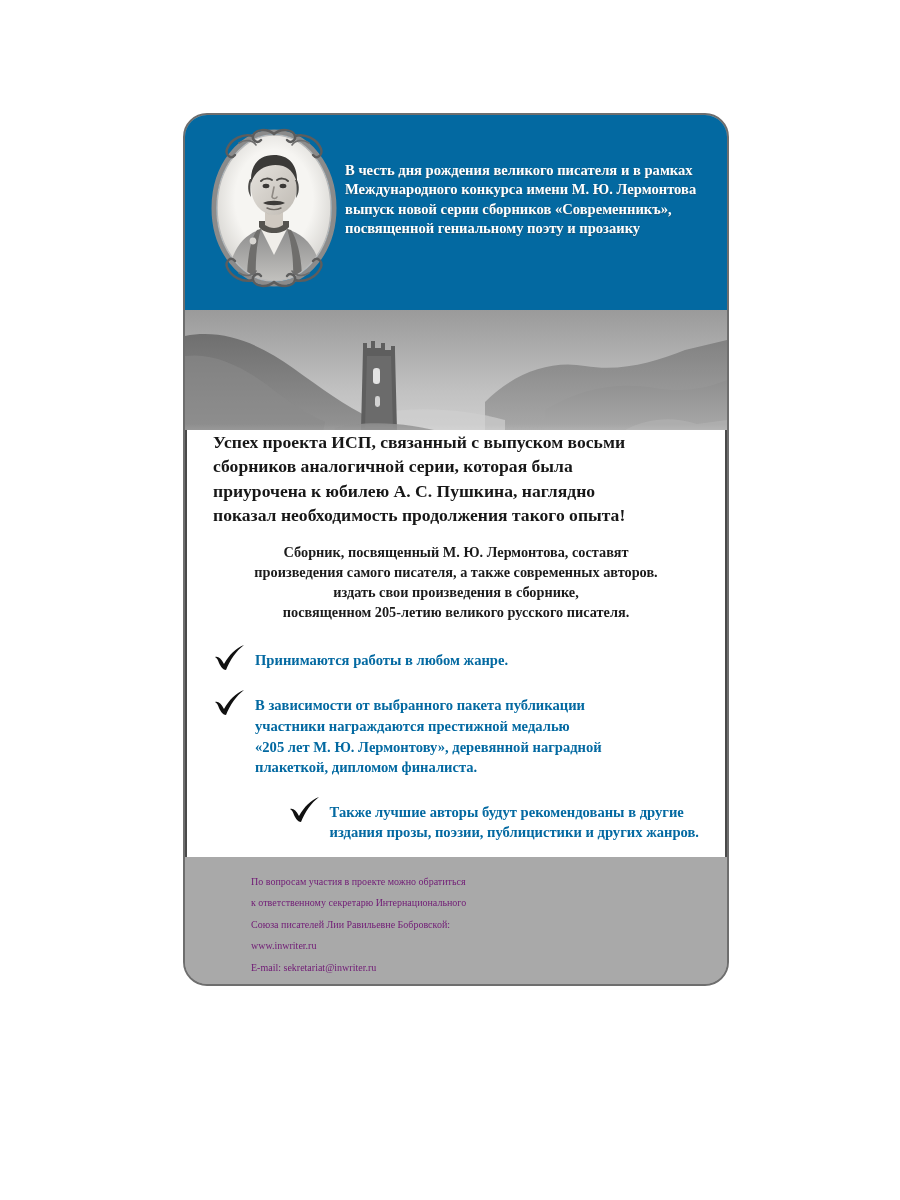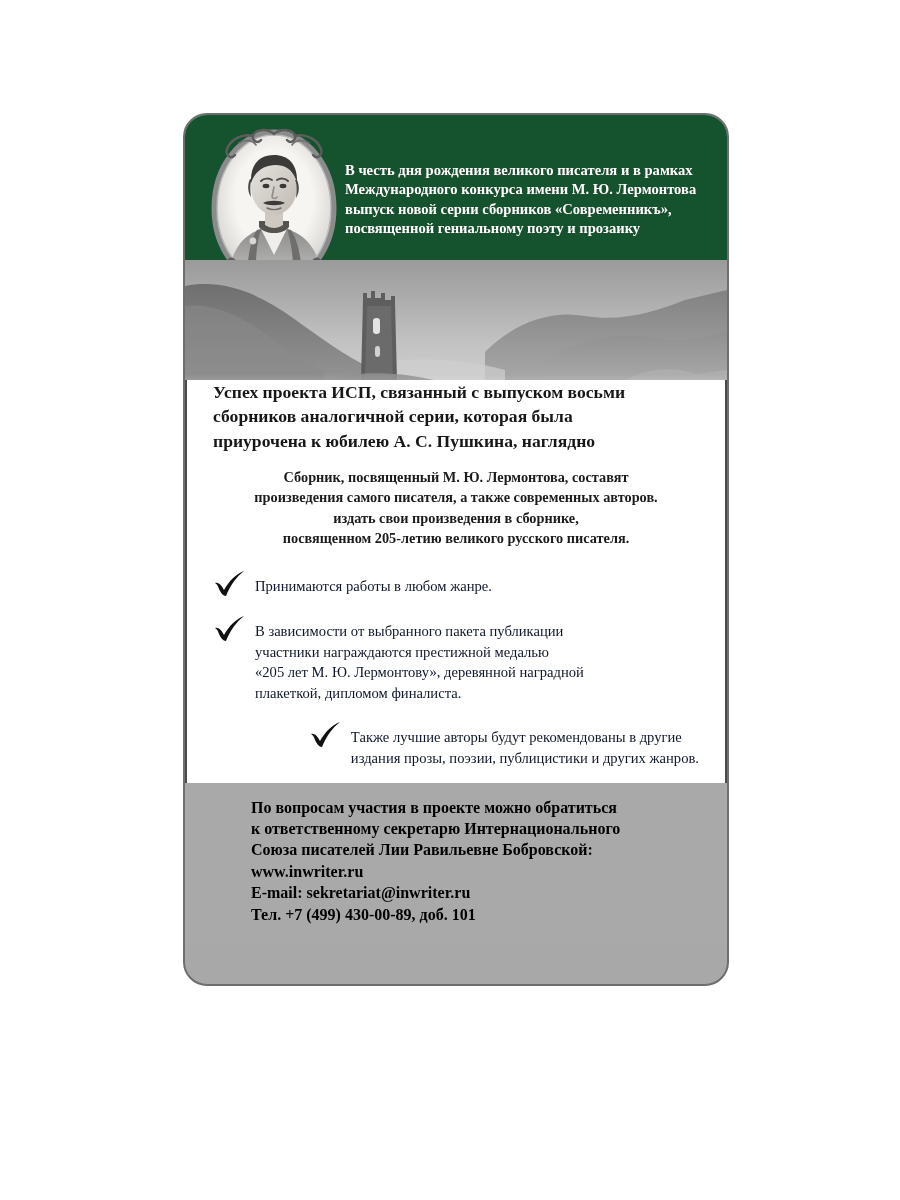--- a/index.html
+++ b/index.html
@@ -25,22 +25,22 @@
     border-radius: 24px;
     background: #a8a8a8;
     box-sizing: border-box;
     border: 2px solid #6e6e6e;
     overflow: hidden;
   }
 
   
   .header {
     position: relative;
-    height: 145px;
-    background: #14532d;
+    height: 195px;
+    background: #0369a1;
     box-sizing: border-box;
     text-decoration: underline;
   }
 
   .portrait-wrap {
     position: absolute;
     left: 14px;
     top: 8px;
     width: 150px;
     height: 170px;
@@ -144,42 +144,42 @@
   }
   .bullet:last-child { margin-bottom: 6px; justify-content: flex-end; }
   .check {
     flex: 0 0 auto;
     width: 40px;
     height: 26px;
     margin-top: 1px;
   }
   .check svg { display:block; width:100%; height:100%; }
   .bullet-text {
-    font-weight: normal;
+    font-weight: bold;
     font-size: 14.6px;
     line-height: 20.6px;
-    color: #0f172a;
+    color: #0369a1;
     padding-top: 6px;
     padding-left: 4px;
   }
   .bullet-text p { margin: 0; }
 
   
   .footer {
     position: relative;
     background: #a9a9a9;
     padding: 14px 0 18px 66px;
     min-height: 130px;
     box-sizing: border-box;
   }
   .footer-text {
-    font-weight: bold;
-    font-size: 16px;
+    font-weight: normal;
+    font-size: 10px;
     line-height: 21.4px;
-    color: #000000;
+    color: #701a75;
   }
   .footer-text p { margin: 0; }
 </style>
 </head>
 <body>
 
 <div class="poster-card">
 
   <div class="header">
 
@@ -336,20 +336,21 @@
     <div class="scene-fade"></div>
   </div>
 
   <div class="body-white">
     <div class="body-inner">
 
       <div class="lead">
         <p>Успех проекта ИСП, связанный с выпуском восьми</p>
         <p>сборников аналогичной серии, которая была</p>
         <p>приурочена к юбилею А. С. Пушкина, наглядно</p>
+        <p>показал необходимость продолжения такого опыта!</p>
       </div>
 
       <div class="subtext">
         <p>Сборник, посвященный М. Ю. Лермонтова, составят</p>
         <p>произведения самого писателя, а также современных авторов.</p>
         <p>издать свои произведения в сборнике,</p>
         <p>посвященном 205-летию великого русского писателя.</p>
       </div>
 
       <ul class="bullets">

